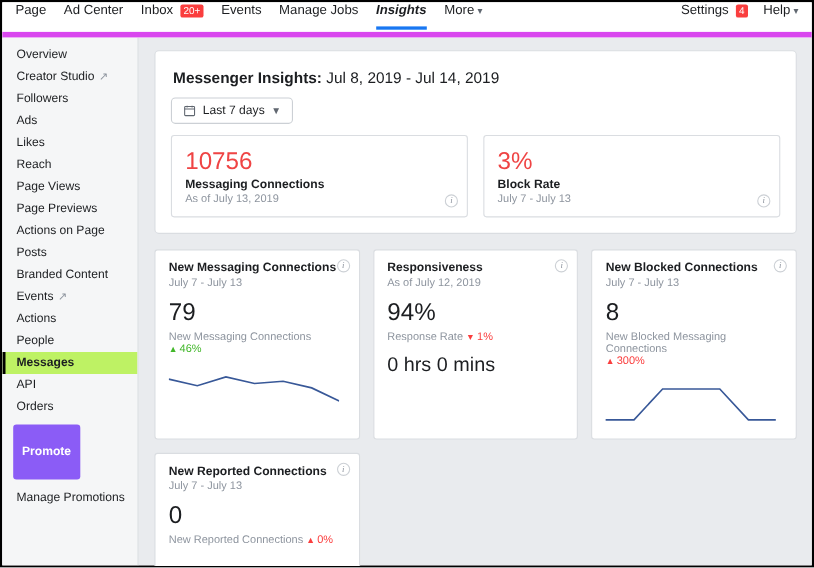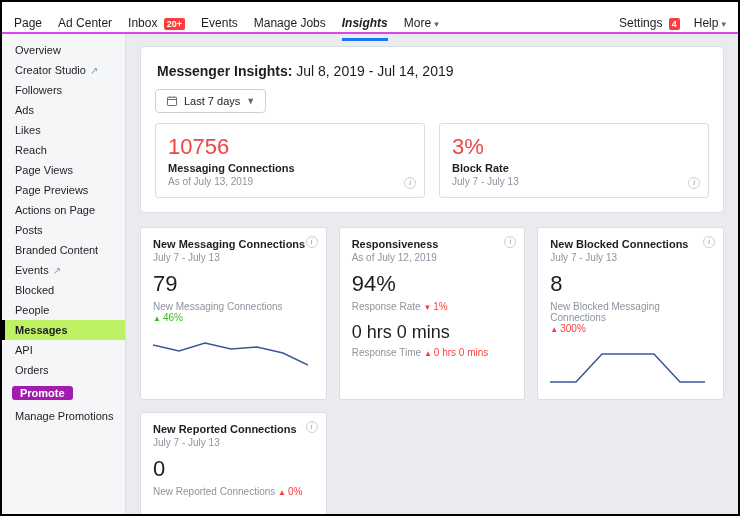--- a/index.html
+++ b/index.html
@@ -1,34 +1,34 @@
 <!DOCTYPE html>
 <html><head>
 <meta charset="utf-8">
 <style>
   * { box-sizing: border-box; margin: 0; padding: 0; }
   body { font-family: Helvetica, Arial, sans-serif; font-size: 12px; color: #1c1e21; background: #fff; }
   .frame { width: 740px; height: 516px; border: 2px solid #000; display: flex; flex-direction: column; overflow: hidden; }
   
-  .topnav { height: 32px; border-bottom: 2px solid #d946ef; display: flex; align-items: flex-end; padding: 0 12px; background: #fff; position: relative; }
+  .topnav { height: 32px; border-bottom: 5px solid #d946ef; display: flex; align-items: flex-start; padding: 0 12px; background: #fff; position: relative; }
   .topnav .nav-left { display: flex; align-items: center; gap: 16px; }
   .topnav .nav-right { margin-left: auto; display: flex; align-items: center; gap: 14px; }
   .nav-item { color: #1c1e21; cursor: pointer; padding: 0 0 2px 0; position: relative; font-size: 12px; }
   .nav-item.active { font-weight: 600; font-style: italic; }
   .nav-item.active::after { content:""; position:absolute; left:0; right:0; bottom:-9px; height:3px; background:#1877f2; }
-  .badge-red { background:#fa3e3e; color:#fff; font-size:9px; padding:1px 3px; border-radius:2px; margin-left:3px; font-weight:700; }
+  .badge-red { background:#fa3e3e; color:#fff; font-size:9px; padding:1px 3px; border-radius:2px; margin-left:3px; font-weight:400; }
   .nav-chev::after { content:"▾"; font-size:9px; margin-left:3px; color:#606770; }
   
   .body { flex:1; display:flex; background:#e9ebee; overflow:hidden; }
   
   .sidebar { width:124px; background:#f5f6f7; border-right:1px solid #dadde1; padding:6px 0 10px 0; overflow:hidden; }
   .sb-item { padding:4px 10px; font-size:11px; color:#1c1e21; cursor:pointer; border-left:3px solid transparent; display:flex; align-items:center; gap:4px; }
   .sb-item.selected { border-left-color:#000; font-weight:700; background:#bef264; }
   .sb-sub-icon { color:#8d949e; font-size:10px; }
-  .sb-promote { margin:6px 10px; background:#a21caf; color:#fff; border:none; border-radius:3px; padding:1px 8px; font-size:11px; font-weight:600; cursor:pointer; }
+  .sb-promote { margin:6px 10px; background:#8b5cf6; color:#fff; border:none; border-radius:3px; padding:19px 8px; font-size:11px; font-weight:600; cursor:pointer; }
   
   .main { flex:1; padding:12px 14px; overflow:auto; }
   .page-title { font-size:14px; font-weight:600; margin:4px 0 10px 2px; color:#1c1e21; }
   .page-title .thin { font-weight:400; }
   
   .date-sel { display:inline-flex; align-items:center; gap:6px; border:1px solid #ccd0d5; border-radius:4px; background:#fff; padding:5px 10px; font-size:11px; margin-bottom:10px; cursor:pointer; }
   .date-sel svg { width:12px; height:12px; }
   .date-sel .chev { font-size:9px; color:#606770; }
   
   .top-card { background:#fff; border:1px solid #dadde1; border-radius:4px; padding:12px 14px 14px 14px; margin-bottom:14px; }
@@ -116,21 +116,21 @@
             <span>Posts</span>
           </div>
           <div class="sb-item">
             <span>Branded Content</span>
           </div>
           <div class="sb-item">
             <span>Events</span>
             <span class="sb-sub-icon">↗</span>
           </div>
           <div class="sb-item">
-            <span>Blocked</span>
+            <span>Actions</span>
           </div>
           <div class="sb-item">
             <span>People</span>
           </div>
           <div class="sb-item selected">
             <span>Messages</span>
           </div>
           <div class="sb-item">
             <span>API</span>
           </div>
@@ -196,24 +196,20 @@
         <div class="card">
           <div class="info-dot">i</div>
           <div class="card-title">Responsiveness</div>
           <div class="card-sub">As of July 12, 2019</div>
           <div class="big">94%</div>
           <div class="caption">
             <span>Response Rate</span>
             <span class="delta-down tri-down">1%</span>
           </div>
           <div class="big" style="font-size:18px;margin-top:10px;">0 hrs 0 mins</div>
-          <div class="caption">
-            <span>Response Time</span>
-            <span class="delta-down tri-up" style="color:#fa3e3e">0 hrs 0 mins</span>
-          </div>
         </div>
 
         <div class="card">
           <div class="info-dot">i</div>
           <div class="card-title">New Blocked Connections</div>
           <div class="card-sub">July 7 - July 13</div>
           <div class="big">8</div>
           <div class="caption">
             <span>New Blocked Messaging Connections</span><br>
             <span class="delta-down tri-up" style="color:#fa3e3e">300%</span>

